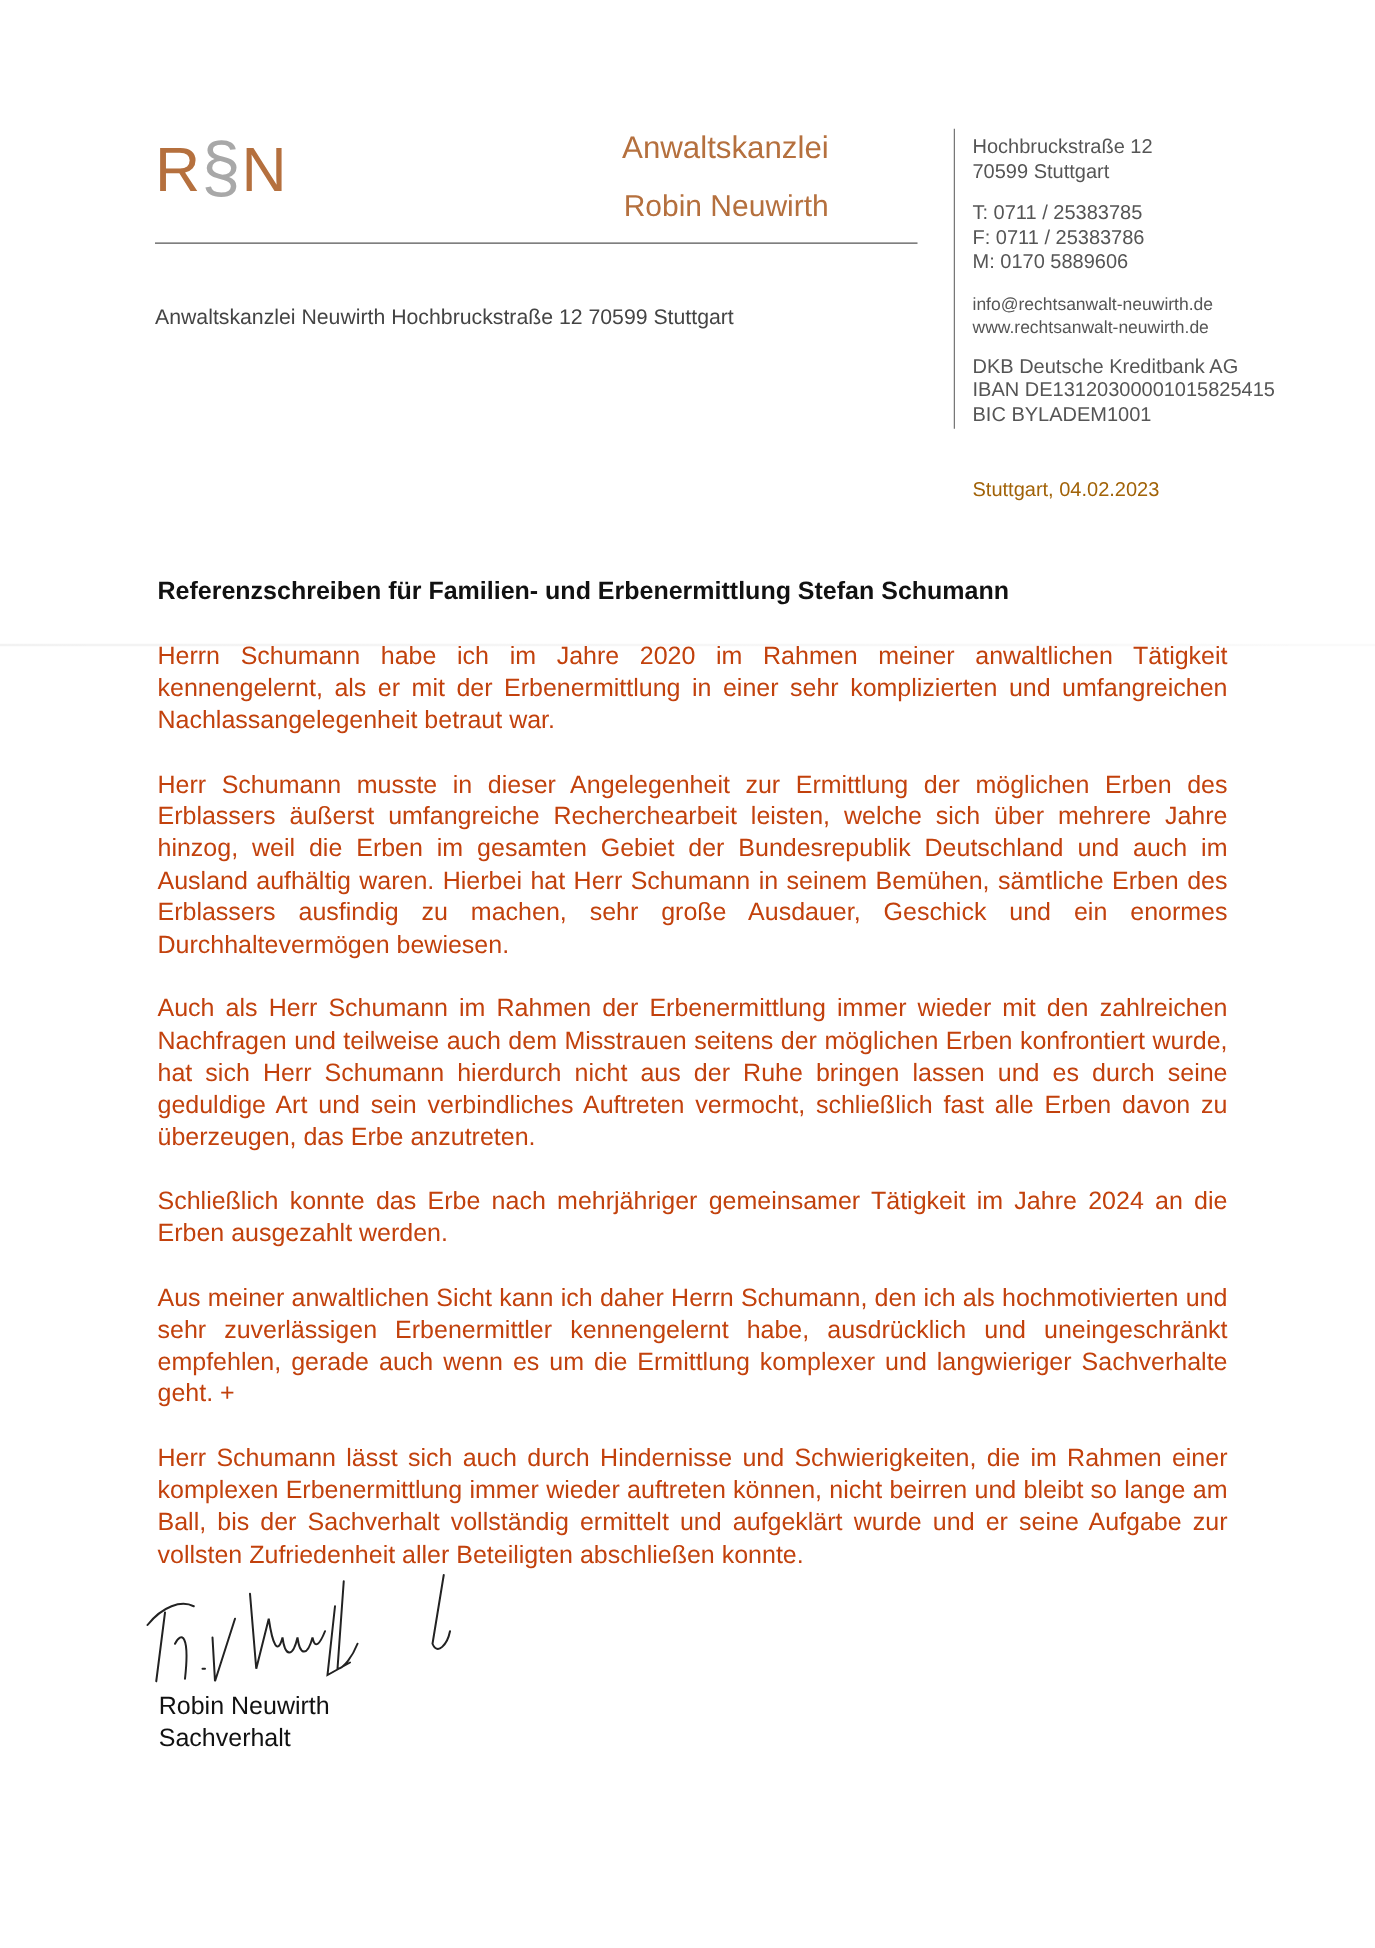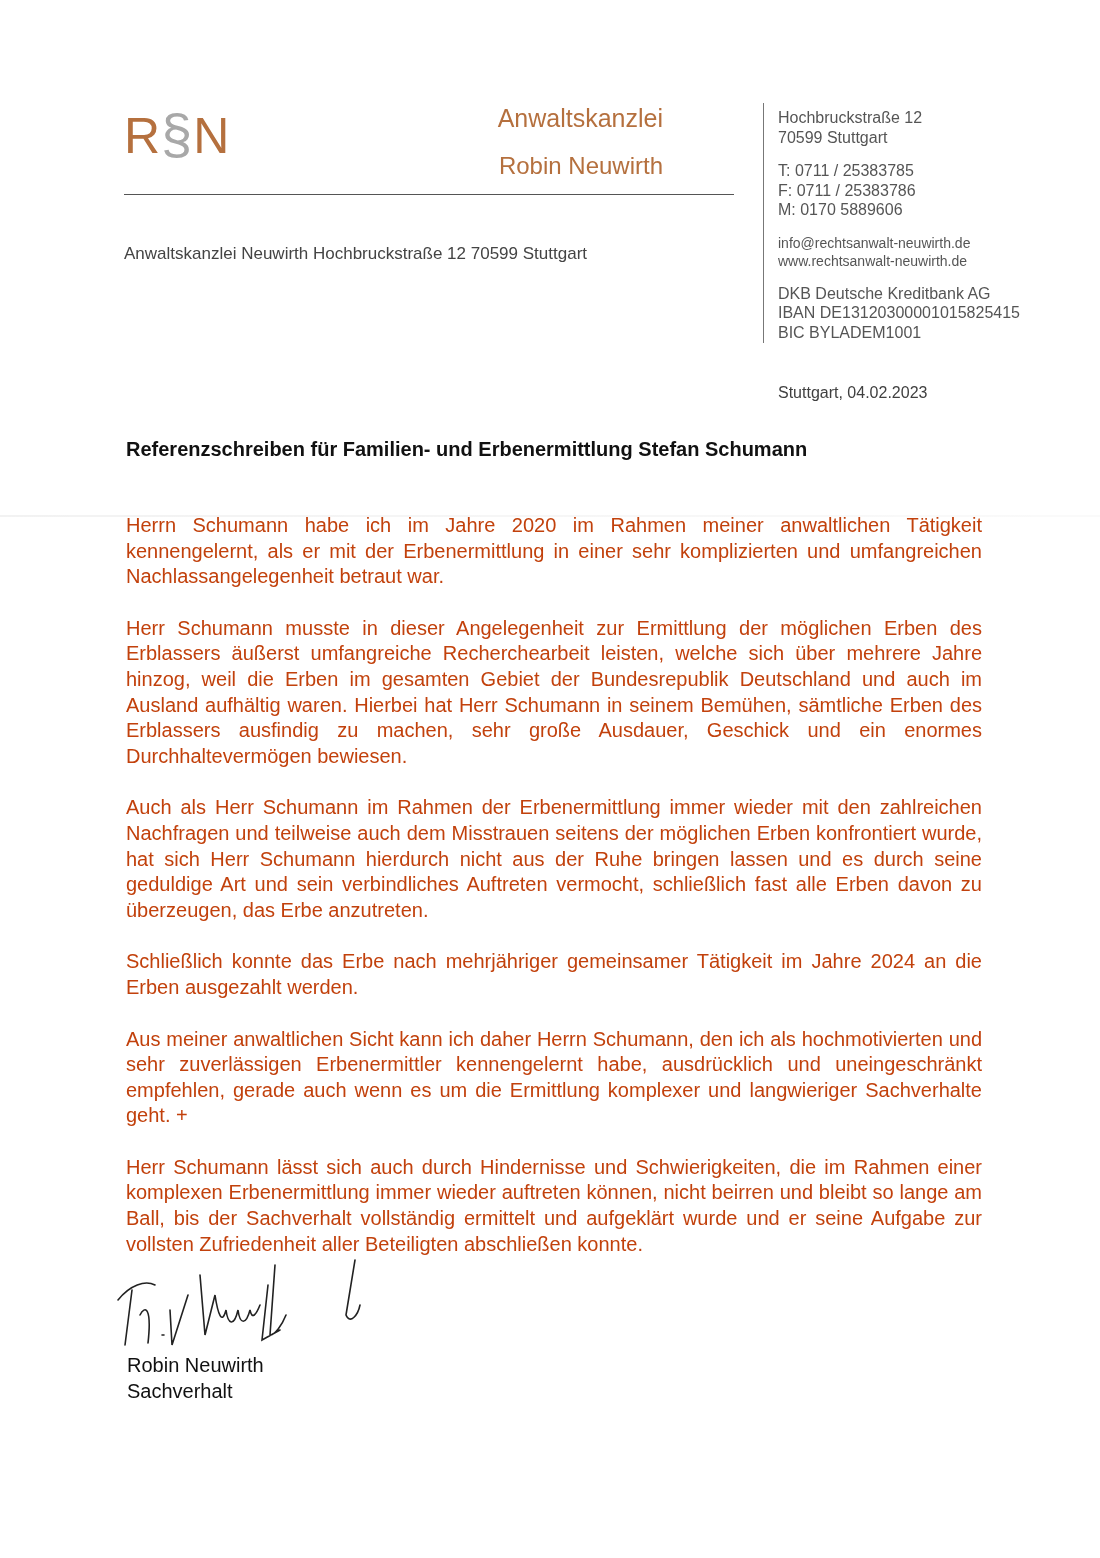--- a/index.html
+++ b/index.html
@@ -9,22 +9,22 @@
   .logo .sec { color:#a8a8a8; font-size:56px; }
   .firm-name { position:absolute; right:437px; top:104px; font-size:25px; color:#b5703e; white-space:nowrap; }
   .firm-lawyer { position:absolute; right:437px; top:152px; font-size:24px; color:#b5703e; white-space:nowrap; }
   .head-rule { position:absolute; left:124px; top:194px; width:610px; height:1px; background:#555; }
   .sender-line { position:absolute; left:124px; top:244px; font-size:17px; color:#444; }
   .vrule { position:absolute; left:763px; top:103px; width:1px; height:240px; background:#777; }
   .contact { position:absolute; left:778px; top:108px; color:#555; }
   .contact .l { font-size:16px; line-height:19.5px; white-space:nowrap; }
   .contact .s { font-size:14px; line-height:18px; white-space:nowrap; }
   .gap { height:14px; }
-  .date { position:absolute; left:778px; top:384px; font-size:16px; color:#404040; }
-  .subject { position:absolute; left:126px; top:438px; font-size:20px; font-weight:bold; color:#111; }
+  .date { position:absolute; left:778px; top:384px; font-size:16px; color:#a16207; }
+  .subject { position:absolute; left:126px; top:462px; font-size:20px; font-weight:bold; color:#111; }
   .body { position:absolute; left:126px; top:513px; width:856px; font-size:20px; line-height:25.6px; color:#c2410c; }
   .body p { margin:0 0 26px 0; text-align:justify; }
   .sig { position:absolute; left:110px; top:1255px; }
   .sig-name { position:absolute; left:127px; top:1354px; font-size:20px; color:#111; }
   .sig-title { position:absolute; left:127px; top:1380px; font-size:20px; color:#111; }
   .scan-line { position:absolute; left:0; top:515px; width:1100px; height:2px; background:linear-gradient(90deg, rgba(0,0,0,0.05), rgba(0,0,0,0.02)); }
 </style>
 </head>
 <body>
 

